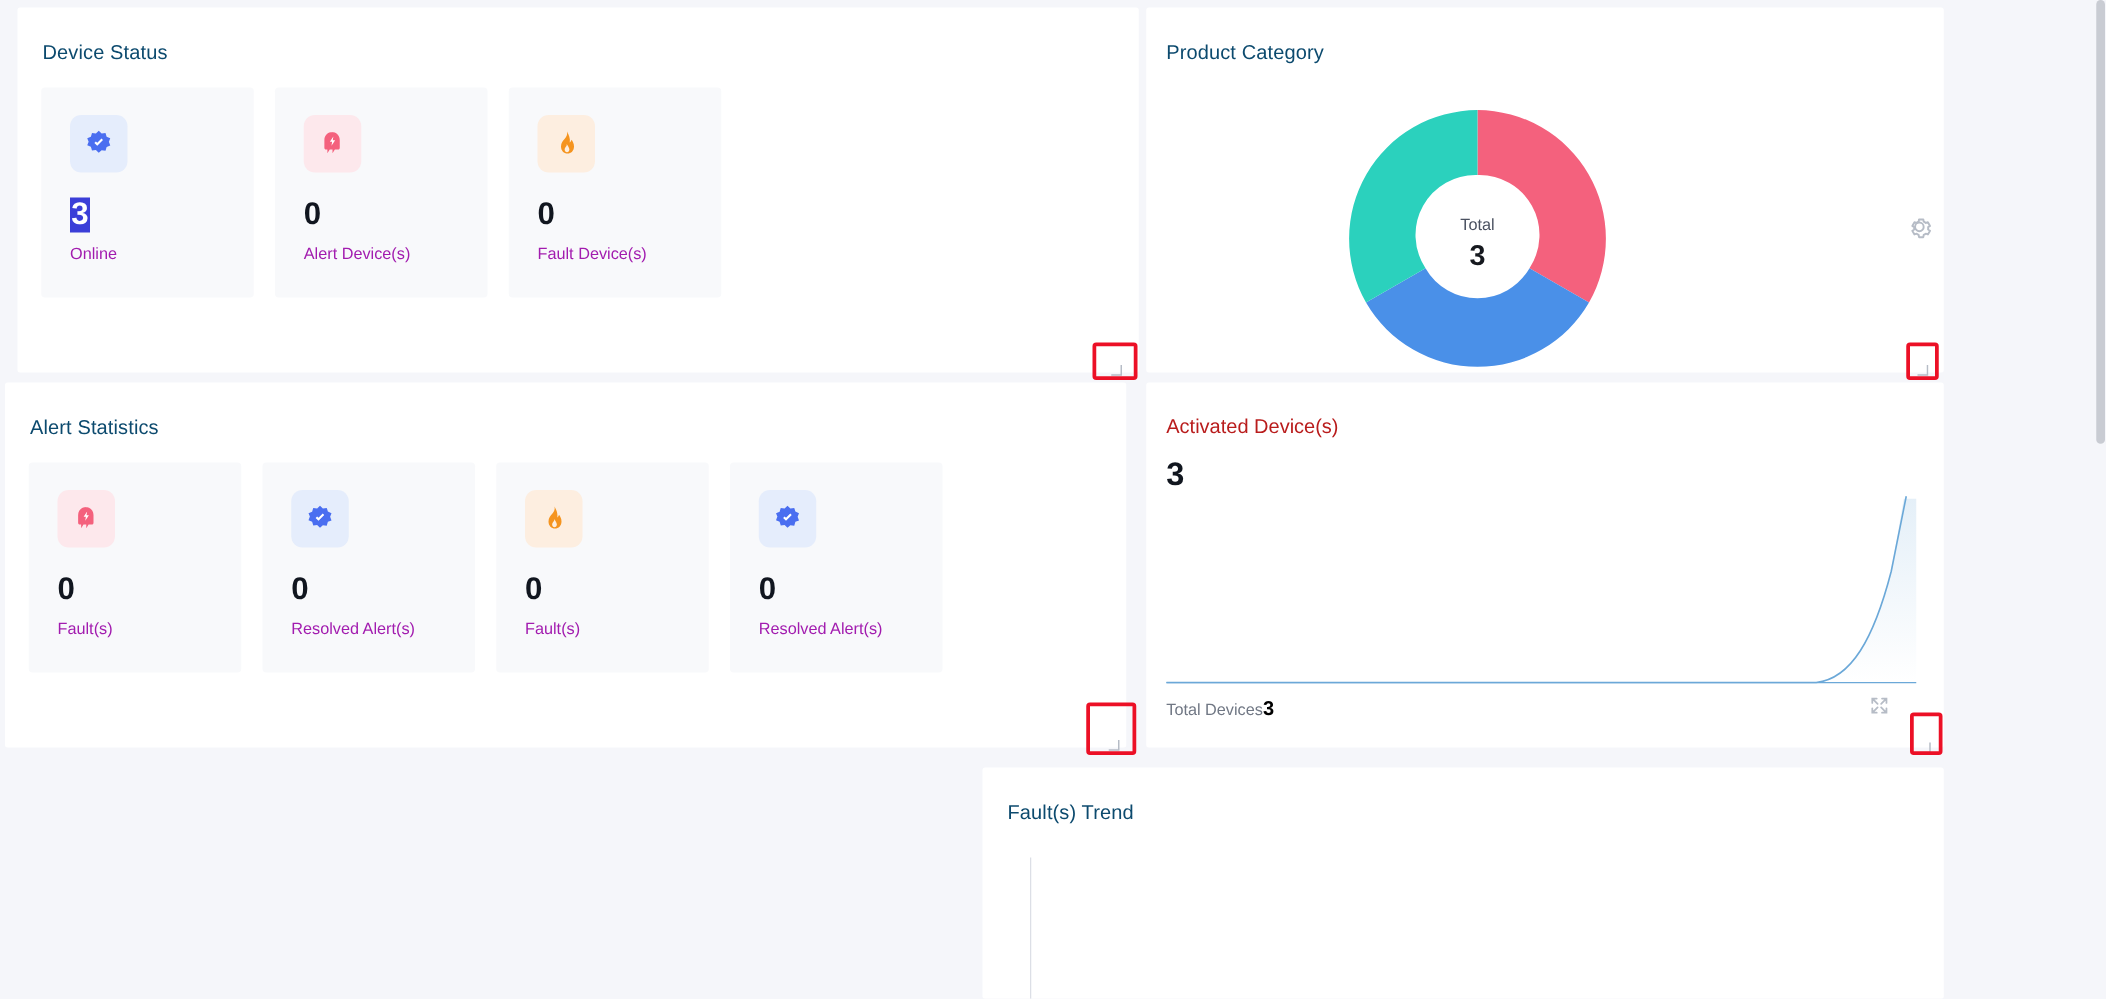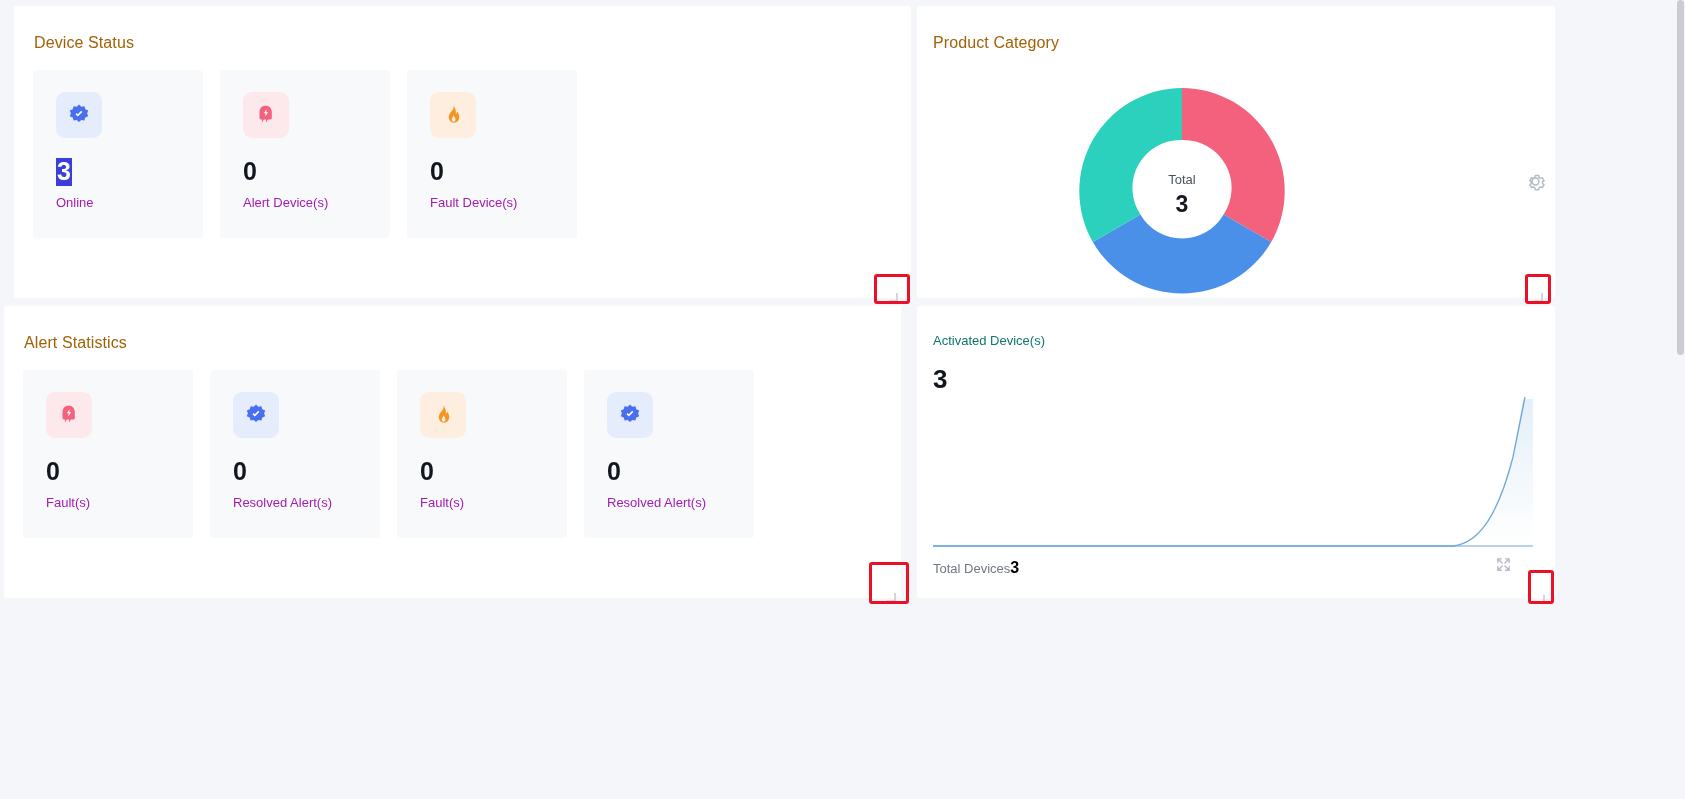--- a/index.html
+++ b/index.html
@@ -12,21 +12,21 @@
   .page { position: relative; width: 1685px; height: 799px; background: #f5f6fa; }
 
   
   .panel {
     position: absolute;
     background: #ffffff;
     border-radius: 2px;
   }
   .panel-title {
     font-size: 16px;
-    color: #a16207;
+    color: #0c4a6e;
     font-weight: 400;
     letter-spacing: .1px;
   }
 
   
   .cards { display: flex; gap: 17px; }
   .card {
     width: 170px; height: 168px;
     background: #f8f9fb;
     border-radius: 3px;
@@ -51,21 +51,21 @@
     font-size: 13px;
     color: #a21caf;
   }
 
   
   .donut-wrap { position: absolute; }
   .donut-center-label { font-size: 13px; fill: #4a5160; }
   .donut-center-value { font-size: 23px; font-weight: 700; fill: #16191f; }
 
   
-  .act-label { font-size: 13px; color: #0f766e; }
+  .act-label { font-size: 16px; color: #b91c1c; }
   .act-value { font-size: 26px; font-weight: 700; color: #11161f; margin-top: 10px; }
   .act-footer { font-size: 13px; color: #707784; }
 
   
   .anno {
     position: absolute;
     border: 3px solid #ec1026;
     border-radius: 3px;
     background: transparent;
   }
@@ -214,20 +214,24 @@
     </div>
 
     <div style="position:absolute; left:578px; top:250px; width:18px; height:18px; cursor:pointer;">
       <svg width="17" height="17" viewBox="0 0 24 24">
         <path fill="none" stroke="#b6bcc6" stroke-width="2" stroke-linecap="round" d="M4 9V4h5M20 9V4h-5M4 15v5h5M20 15v5h-5M5 5l5 5M19 5l-5 5M5 19l5-5M19 19l-5-5"></path>
       </svg>
     </div>
   </div>
 
 
+  <div class="panel" style="left:786px; top:614px; width:769px; height:185px;">
+    <div class="panel-title" style="position:absolute; left:20px; top:28px;">Fault(s) Trend</div>
+    <div class="axis-v" style="left:38px; top:72px; height:113px;"></div>
+  </div>
 
   <div style="position:absolute; right:0; top:0; width:9px; height:799px; background:#f5f6fa;">
     <div style="position:absolute; top:0; left:1px; width:7px; height:355px; background:#c9ccd3; border-radius:4px;"></div>
   </div>
 
   <div style="position:absolute; left:888px; top:288px; width:10px; height:10px;">
     <svg width="10" height="10" viewBox="0 0 10 10">
       <path fill="none" stroke="#b6bcc6" stroke-width="1.2" d="M9 1v8H1"></path>
     </svg>
   </div>

